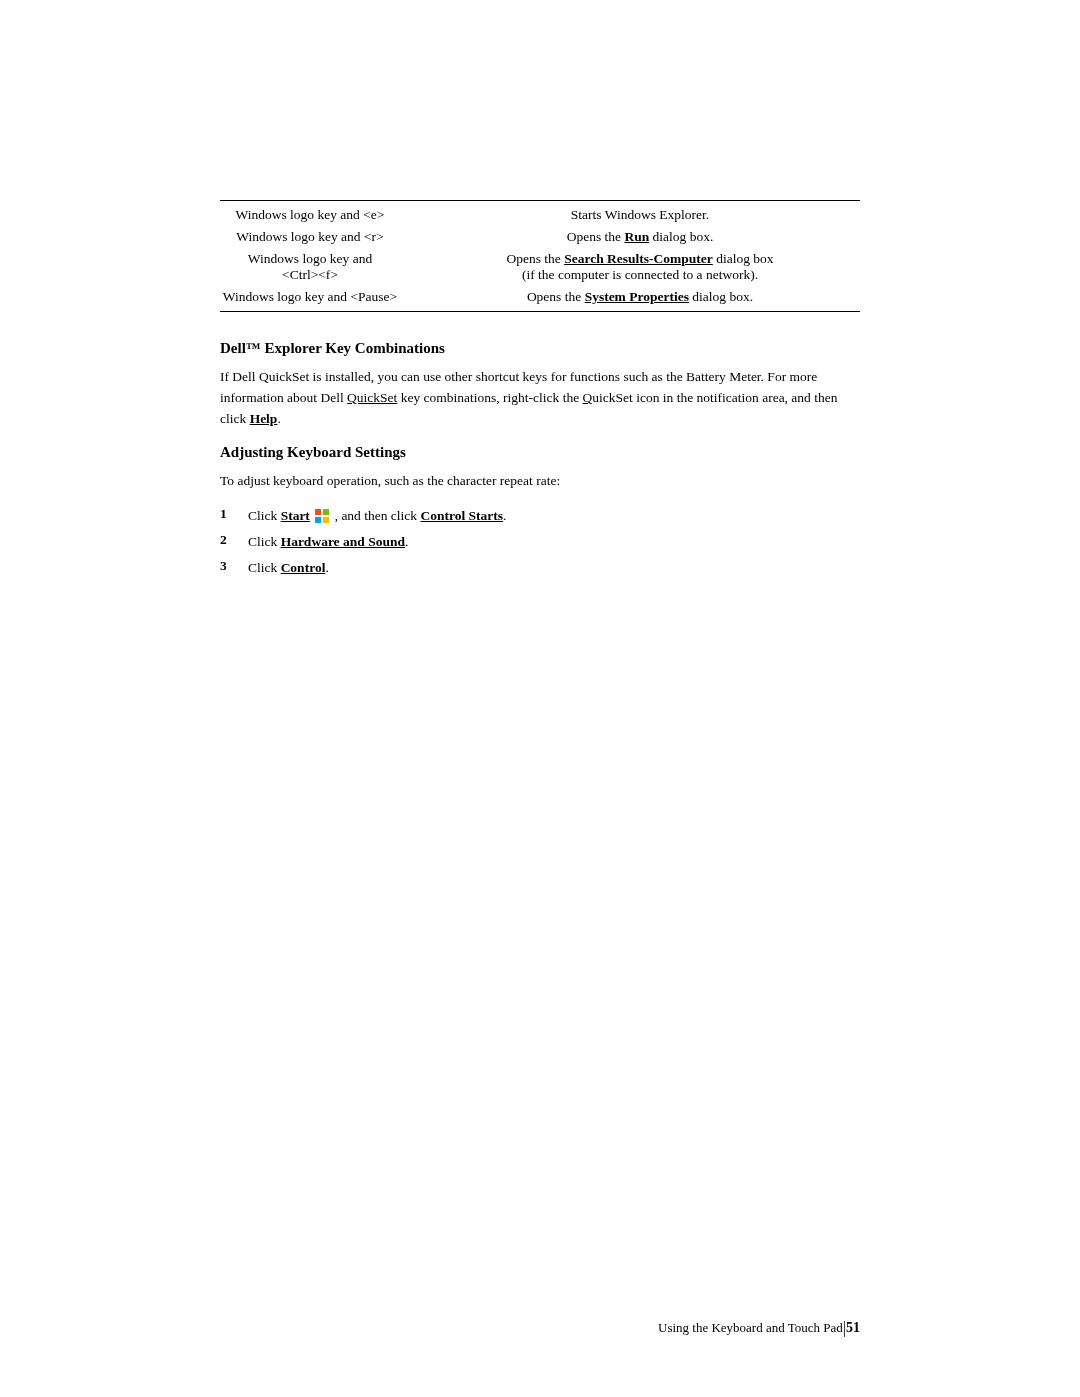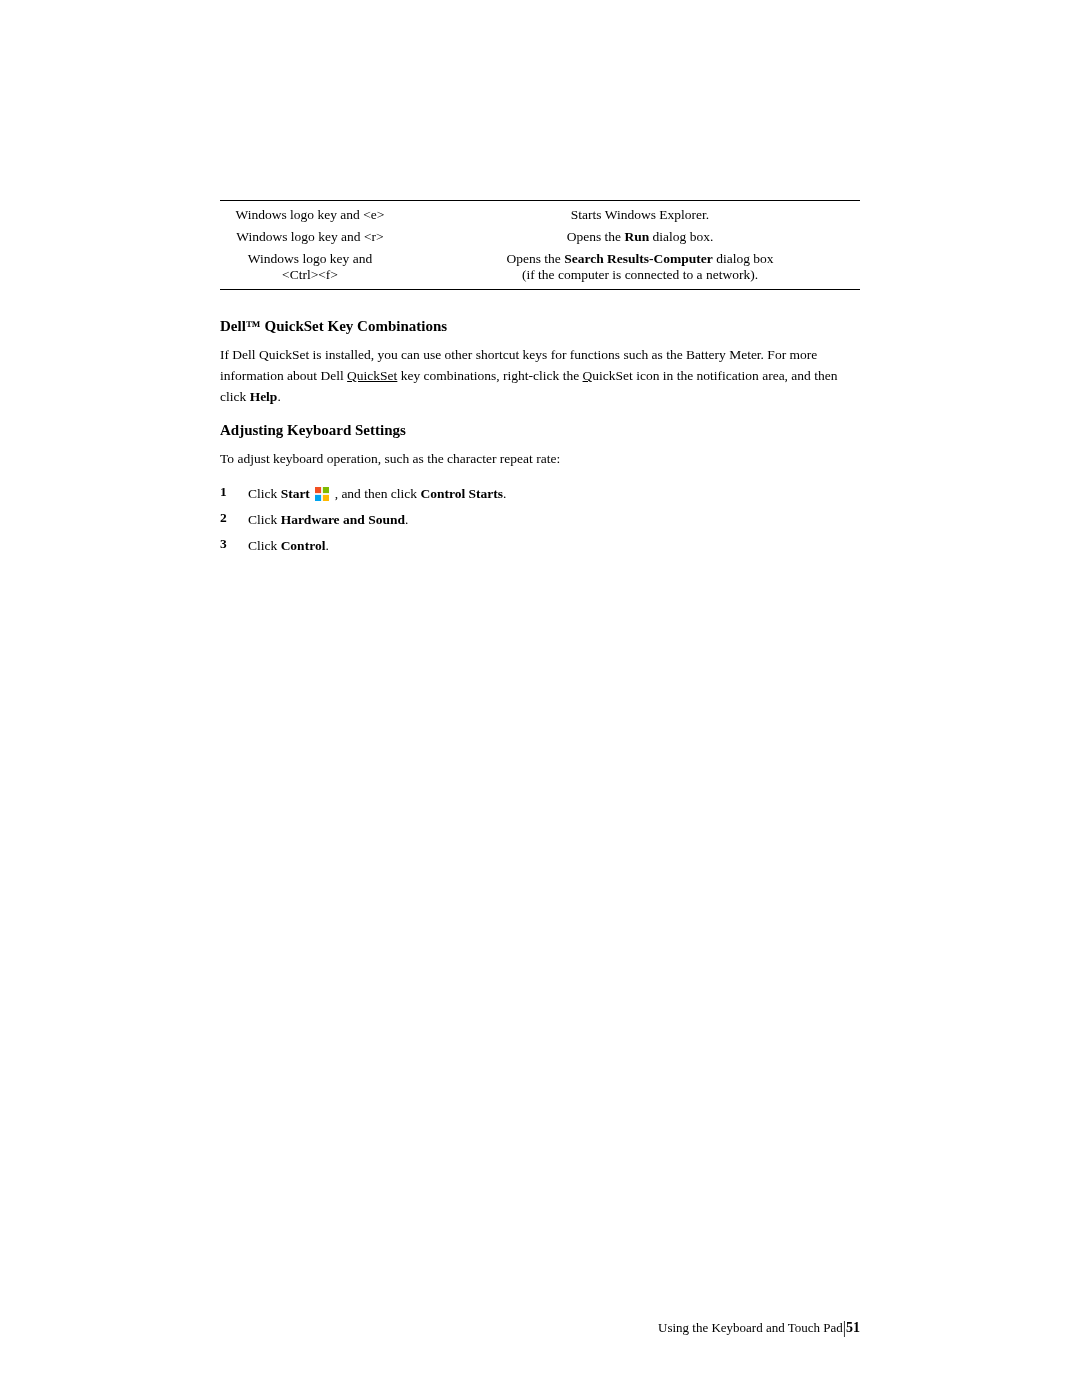--- a/index.html
+++ b/index.html
@@ -88,21 +88,21 @@
       flex-shrink: 0;
       font-size: 13.5px;
     }
 
     .numbered-item .item-text {
       flex: 1;
       line-height: 1.5;
     }
 
     
-    .bold { font-weight: bold; }
+    .bold { font-weight: bold; text-decoration: underline; }
 
     
     .win-icon {
       display: inline-block;
       width: 14px;
       height: 14px;
       vertical-align: middle;
       margin: 0 2px;
       position: relative;
       top: -1px;
@@ -145,25 +145,29 @@
         <td class="col-desc">Starts Windows Explorer.</td>
       </tr>
       <tr>
         <td class="col-key">Windows logo key and &lt;r&gt;</td>
         <td class="col-desc">Opens the <span class="bold">Run</span> dialog box.</td>
       </tr>
       <tr>
         <td class="col-key">Windows logo key and<br>&lt;Ctrl&gt;&lt;f&gt;</td>
         <td class="col-desc">Opens the <span class="bold">Search Results-Computer</span> dialog box<br>(if the computer is connected to a network).</td>
       </tr>
+      <tr>
+        <td class="col-key">Windows logo key and &lt;Pause&gt;</td>
+        <td class="col-desc">Opens the <span class="bold">System Properties</span> dialog box.</td>
+      </tr>
     </tbody>
   </table>
 
   <div>
-    <div class="section-title">Dell™ QuickSet Key Combinations</div>
+    <div class="section-title">Dell™ Explorer Key Combinations</div>
     <p class="body-text">
       If Dell QuickSet is installed, you can use other shortcut keys for functions such as the Battery Meter. For more information about Dell <span class="underline-text">QuickSet</span> key combinations, right-click the <span class="underline-text">Q</span>uickSet icon in the notification area, and then click <span class="bold">Help</span>.
     </p>
   </div>
 
   <div>
     <div class="section-title">Adjusting Keyboard Settings</div>
     <p class="body-text">To adjust keyboard operation, such as the character repeat rate:</p>
 
     <div class="numbered-list">

